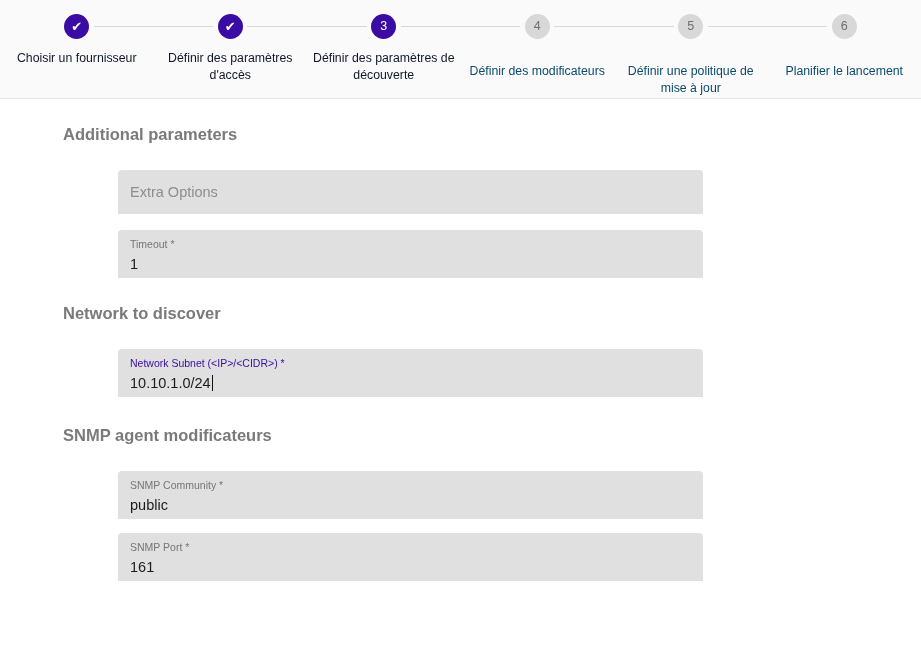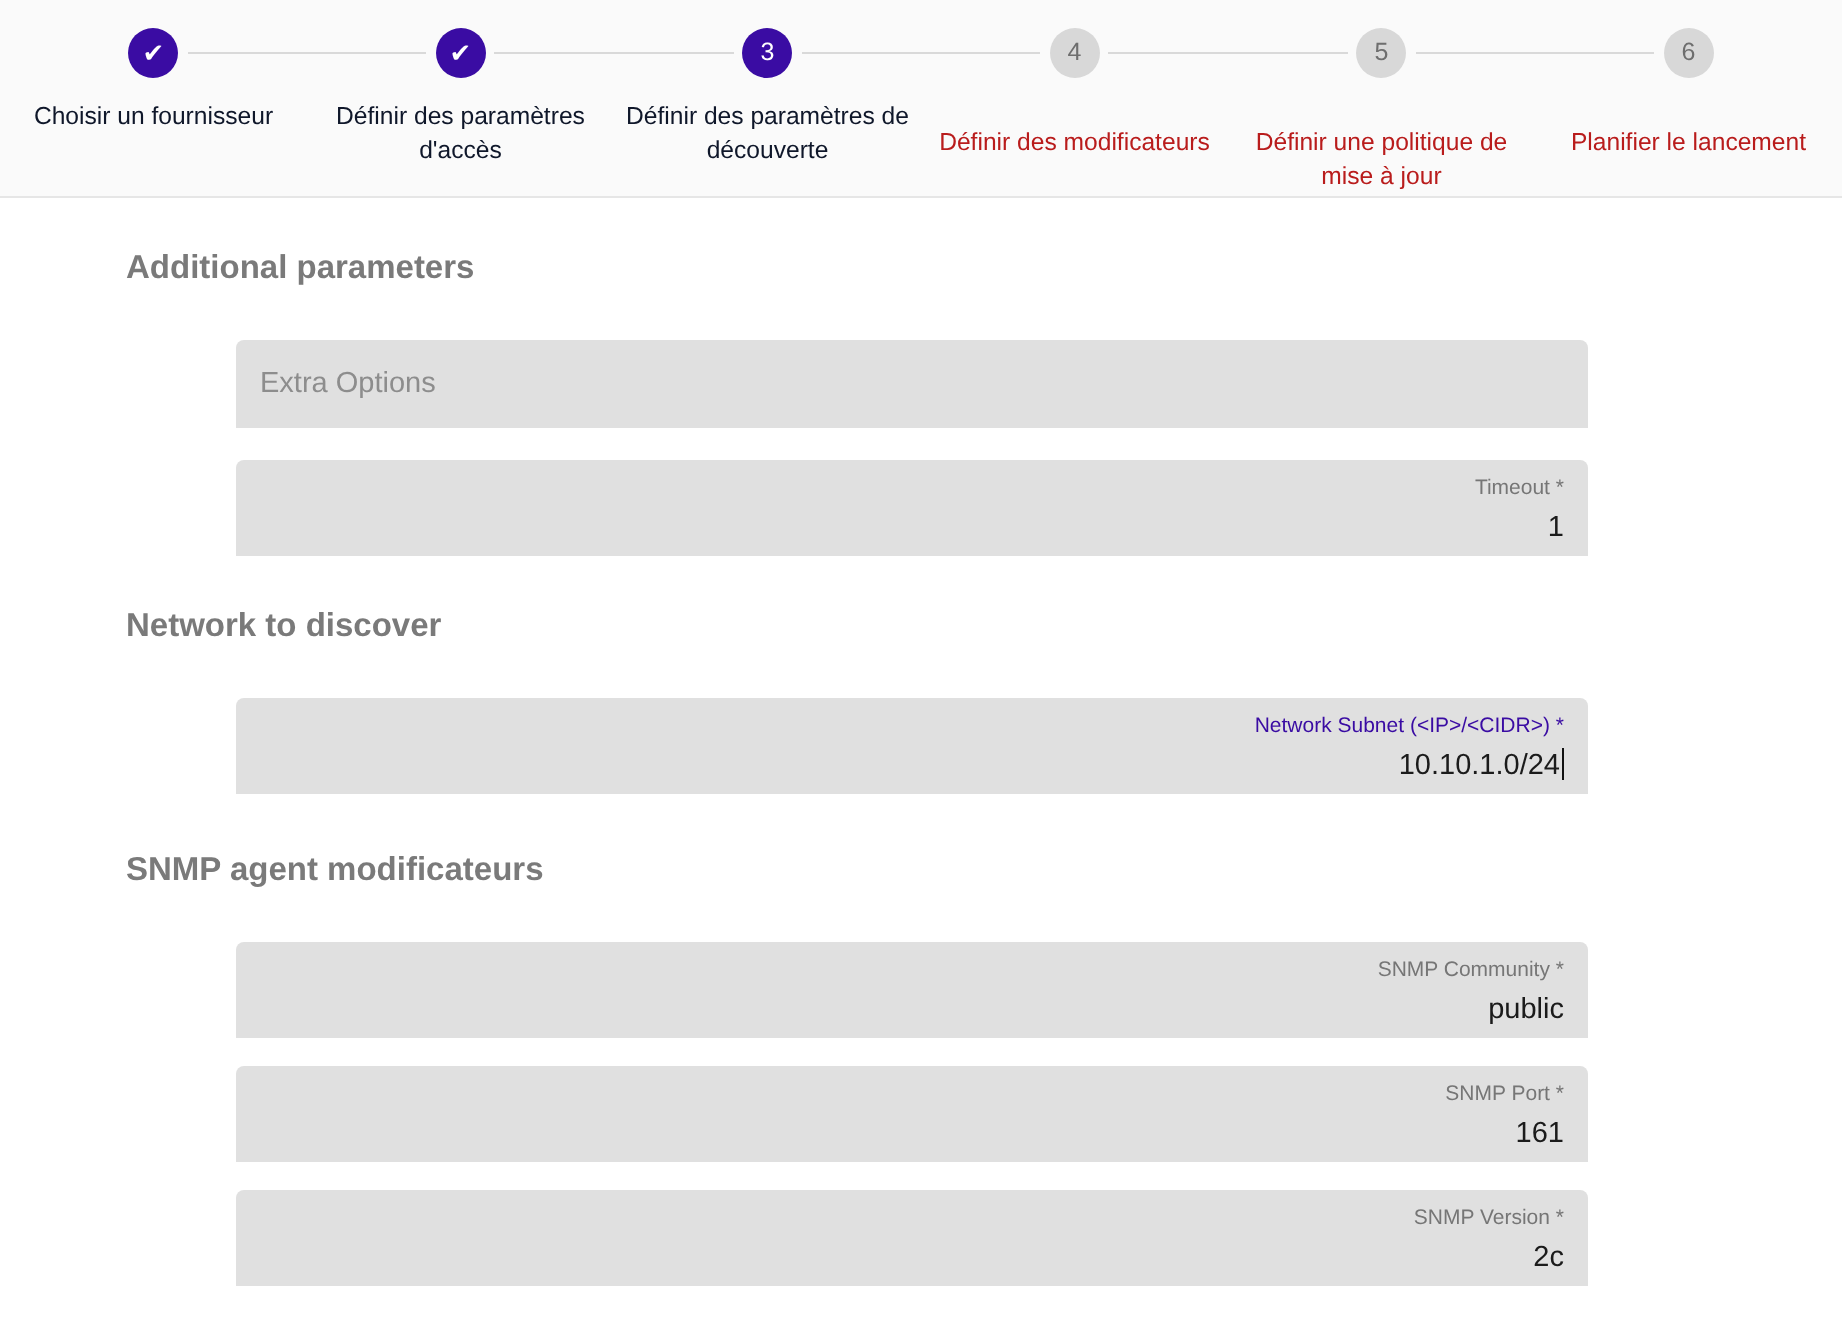--- a/index.html
+++ b/index.html
@@ -63,21 +63,21 @@
   .step-label {
     margin-top: 11px;
     font-size: 12.3px;
     line-height: 17px;
     color: #0f172a;
     text-align: center;
     max-width: 150px;
     padding: 0 6px;
   }
   .step.inactive .step-label {
-    color: #b91c1c;
+    color: #0c4a6e;
     margin-top: 24px;
   }
   
   .step .line-left,
   .step .line-right {
     position: absolute;
     top: 12px;
     height: 1px;
     background: #d9d9d9;
     z-index: 1;
@@ -96,31 +96,30 @@
     color: #7a7a7a;
     margin: 4px;
     padding-left: 59px;
   }
   .section-1 { padding-top: 22px; }
   .section-2 { padding-top: 22px; }
   .section-3 { padding-top: 25px; }
 
   .field {
     margin: 0 auto;
-    width: 676px;
+    width: 585px;
     margin-left: 118px;
     background: #e0e0e0;
     border-radius: 4px 4px 0 0;
     box-sizing: border-box;
     position: relative;
   }
   .field.filled {
     height: 48px;
     padding: 8px 12px 2px 12px;
-    text-align: right;
   }
   .field.placeholder-only {
     height: 44px;
     padding: 0 12px;
     display: flex;
     align-items: center;
   }
   .field-label {
     font-size: 10.5px;
     color: #767676;
@@ -246,18 +245,14 @@
 
   <div class="spacer-14"></div>
 
   <div class="field filled">
     <span class="field-label"><span>SNMP Port</span><span class="field-req"> *</span></span>
     <span class="field-value">161</span>
   </div>
 
   <div class="spacer-14"></div>
 
-  <div class="field filled">
-    <span class="field-label"><span>SNMP Version</span><span class="field-req"> *</span></span>
-    <span class="field-value">2c</span>
-  </div>
 
 </div>
 
 </body></html>

